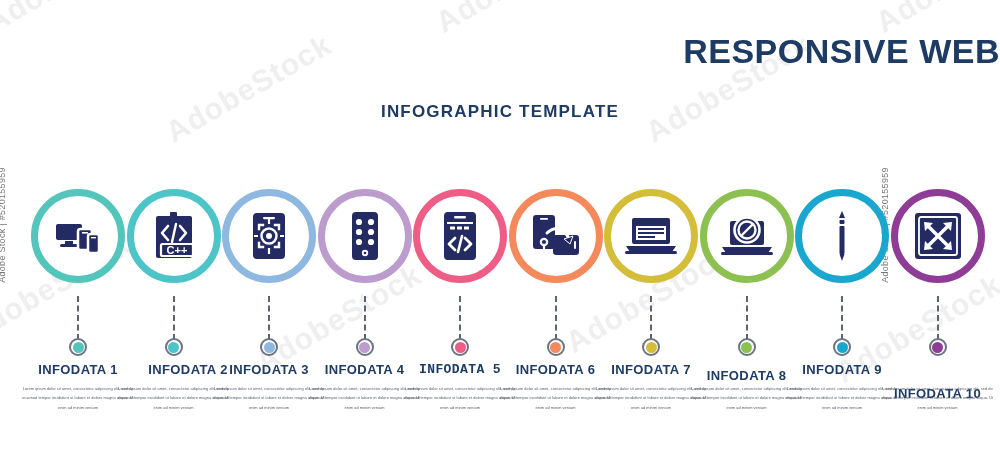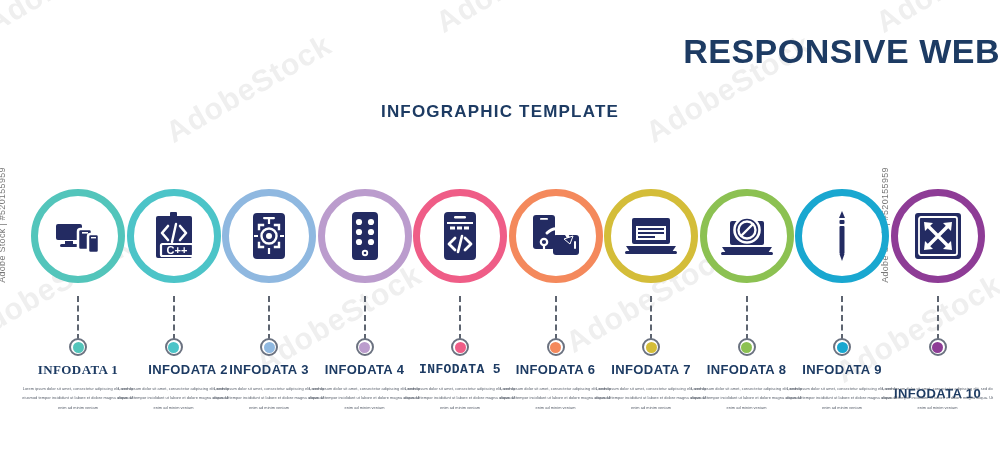--- a/index.html
+++ b/index.html
@@ -290,21 +290,21 @@
     </svg>
         </div>
       </div>
     </div>
 
   <div id="detail-row">
       <div class="stem" style="left: 77px;"></div>
       <div class="marker" style="left: 69px;">
         <i style="background: rgb(83, 197, 187);"></i>
       </div>
-      <div class="label" style="left: 18px; font-family: Liberation Serif, serif;">Infodata 1</div>
+      <div class="label" style="left: 18px;">Infodata 1</div>
       <div class="body" style="left: 22px;">Lorem ipsum dolor sit amet, consectetur adipiscing elit, sed do eiusmod tempor incididunt ut labore et dolore magna aliqua. Ut enim ad minim veniam</div>
       <div class="stem" style="left: 172.5px;"></div>
       <div class="marker" style="left: 164.5px;">
         <i style="background: rgb(76, 196, 200);"></i>
       </div>
       <div class="label" style="left: 128px;">Infodata 2</div>
       <div class="body" style="left: 117.5px;">Lorem ipsum dolor sit amet, consectetur adipiscing elit, sed do eiusmod tempor incididunt ut labore et dolore magna aliqua. Ut enim ad minim veniam</div>
       <div class="stem" style="left: 268px;"></div>
       <div class="marker" style="left: 260px;">
         <i style="background: rgb(143, 184, 224);"></i>
@@ -332,21 +332,21 @@
       <div class="stem" style="left: 650px;"></div>
       <div class="marker" style="left: 642px;">
         <i style="background: rgb(212, 189, 57);"></i>
       </div>
       <div class="label" style="left: 591px;">Infodata 7</div>
       <div class="body" style="left: 595px;">Lorem ipsum dolor sit amet, consectetur adipiscing elit, sed do eiusmod tempor incididunt ut labore et dolore magna aliqua. Ut enim ad minim veniam</div>
       <div class="stem" style="left: 745.5px;"></div>
       <div class="marker" style="left: 737.5px;">
         <i style="background: rgb(140, 193, 82);"></i>
       </div>
-      <div class="label" style="left: 686.5px;">Infodata 8</div>
+      <div class="label" style="left: 686.5px; margin-top: 6px;">Infodata 8</div>
       <div class="body" style="left: 690.5px;">Lorem ipsum dolor sit amet, consectetur adipiscing elit, sed do eiusmod tempor incididunt ut labore et dolore magna aliqua. Ut enim ad minim veniam</div>
       <div class="stem" style="left: 841px;"></div>
       <div class="marker" style="left: 833px;">
         <i style="background: rgb(25, 167, 208);"></i>
       </div>
       <div class="label" style="left: 782px;">Infodata 9</div>
       <div class="body" style="left: 786px;">Lorem ipsum dolor sit amet, consectetur adipiscing elit, sed do eiusmod tempor incididunt ut labore et dolore magna aliqua. Ut enim ad minim veniam</div>
       <div class="stem" style="left: 936.5px;"></div>
       <div class="marker" style="left: 928.5px;">
         <i style="background: rgb(142, 60, 150);"></i>

